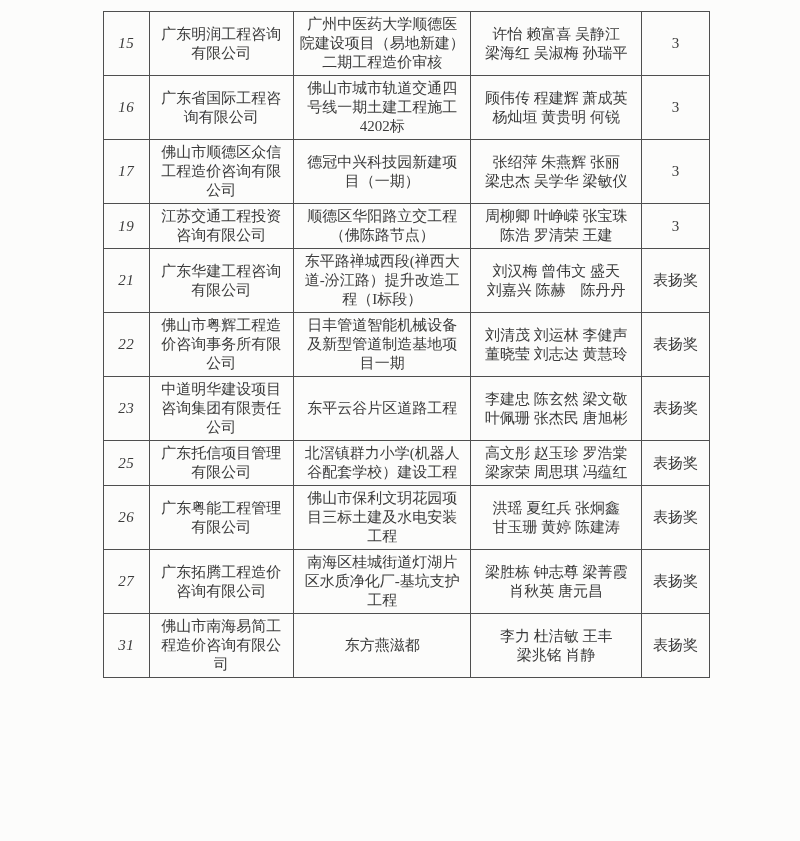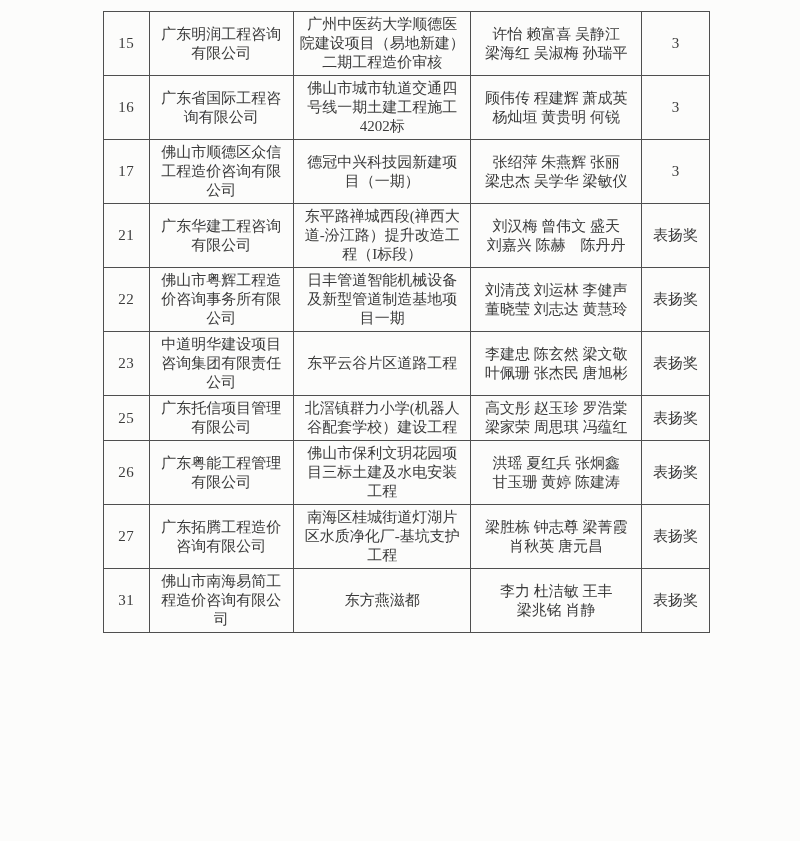--- a/index.html
+++ b/index.html
@@ -33,21 +33,21 @@
   .award-table td {
     border: 1px solid var(--line);
     font-size: 15px;
     line-height: 19px;
     text-align: center;
     vertical-align: middle;
     padding: 3px 2px;
     white-space: pre-line;
     color: var(--ink);
   }
-  .c-no     { width: 45px;  font-size: 14px; letter-spacing: 0.5px; }
+  .c-no     { width: 45px;  font-size: 14px; letter-spacing: 0.5px; font-style: italic; }
   .c-company{ width: 143px; margin-left: 20px; }
   .c-project{ width: 175px; }
   .c-names  { width: 169px; }
   .c-award  { width: 67px;  font-size: 15px; }
 </style>
 </head>
 <body>
 
 <div class="scan-page">
   <table class="award-table">
@@ -83,20 +83,30 @@
       </tr>
       <tr>
         <td class="c-no">17</td>
         <td class="c-company">佛山市顺德区众信
 工程造价咨询有限
 公司</td>
         <td class="c-project">德冠中兴科技园新建项
 目（一期）</td>
         <td class="c-names">张绍萍 朱燕辉 张丽
 梁忠杰 吴学华 梁敏仪</td>
+        <td class="c-award">3</td>
+      </tr>
+      <tr>
+        <td class="c-no">19</td>
+        <td class="c-company">江苏交通工程投资
+咨询有限公司</td>
+        <td class="c-project">顺德区华阳路立交工程
+（佛陈路节点）</td>
+        <td class="c-names">周柳卿 叶峥嵘 张宝珠
+陈浩 罗清荣 王建</td>
         <td class="c-award">3</td>
       </tr>
       <tr>
         <td class="c-no">21</td>
         <td class="c-company">广东华建工程咨询
 有限公司</td>
         <td class="c-project">东平路禅城西段(禅西大
 道-汾江路）提升改造工
 程（I标段）</td>
         <td class="c-names">刘汉梅 曾伟文 盛天

